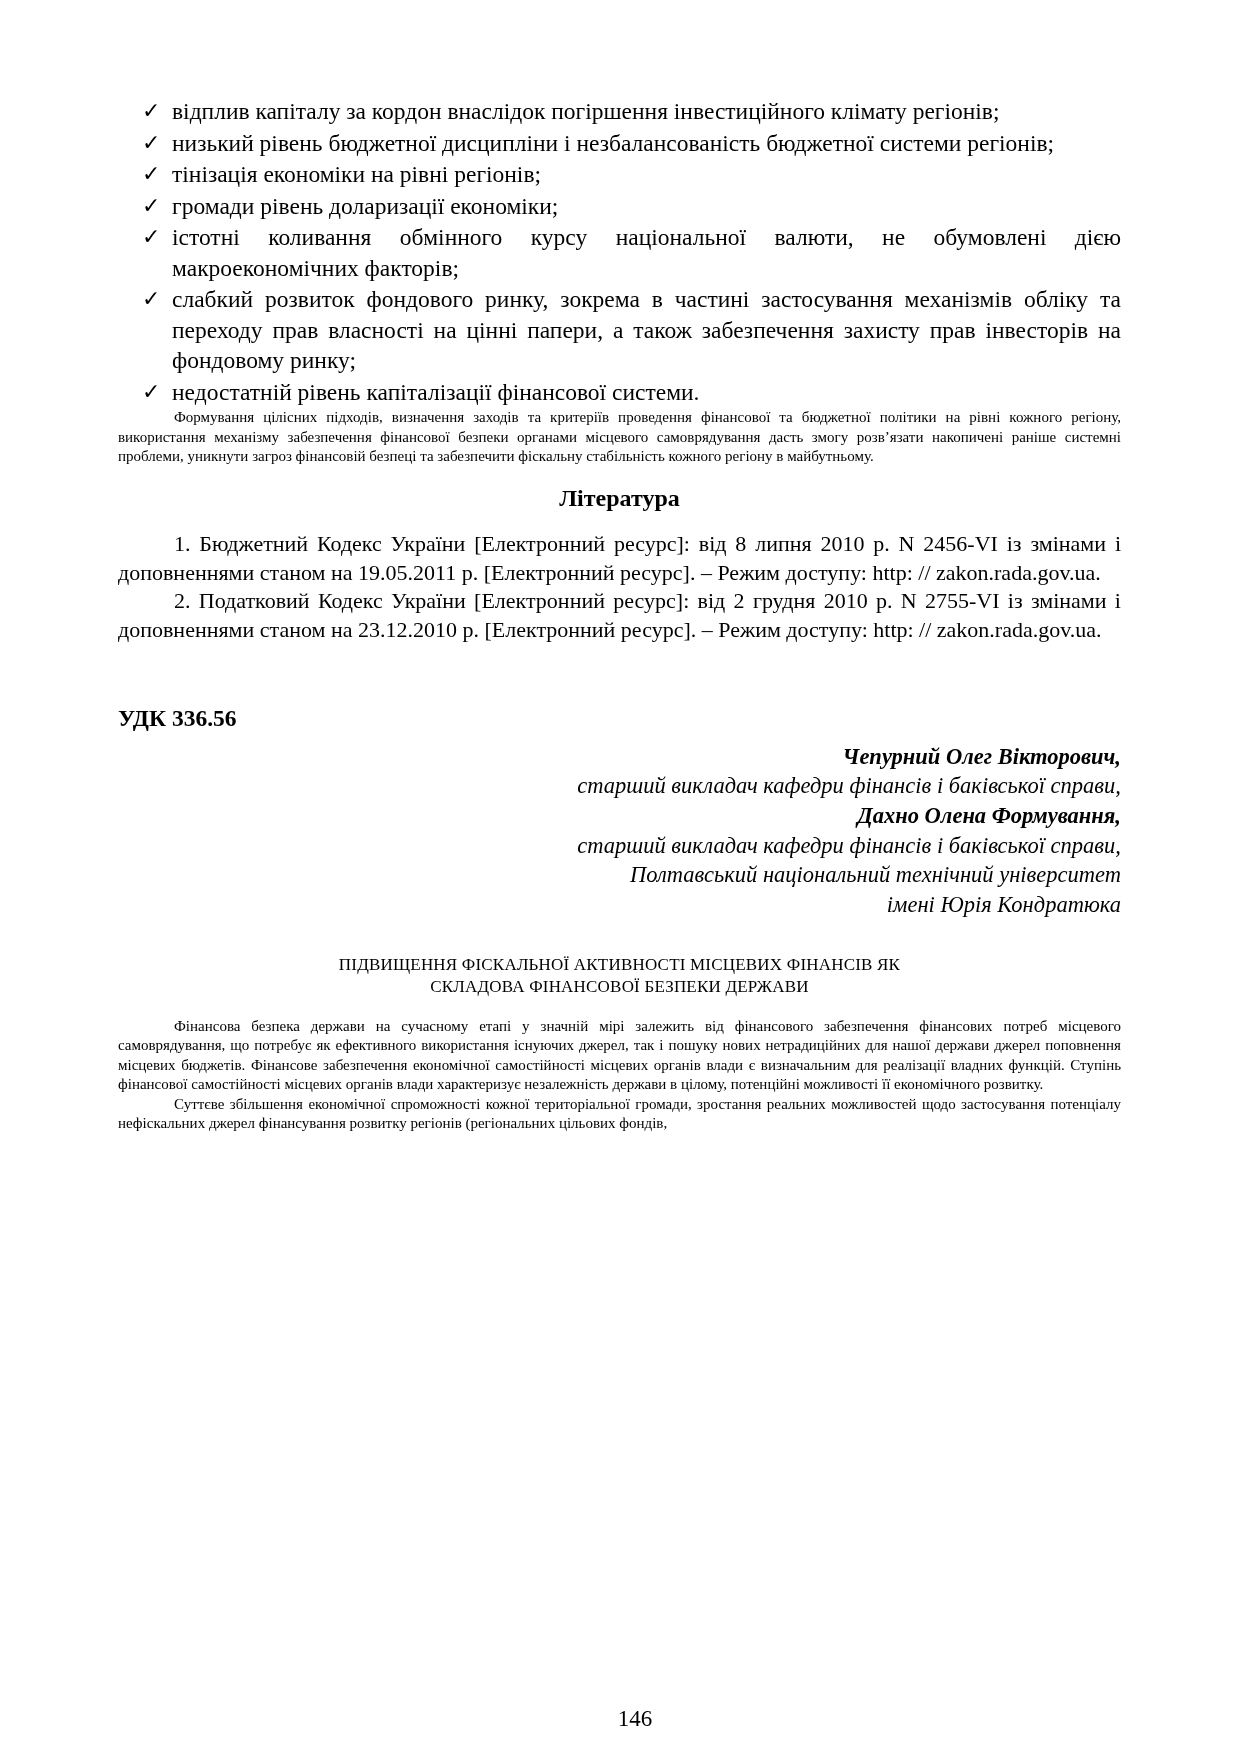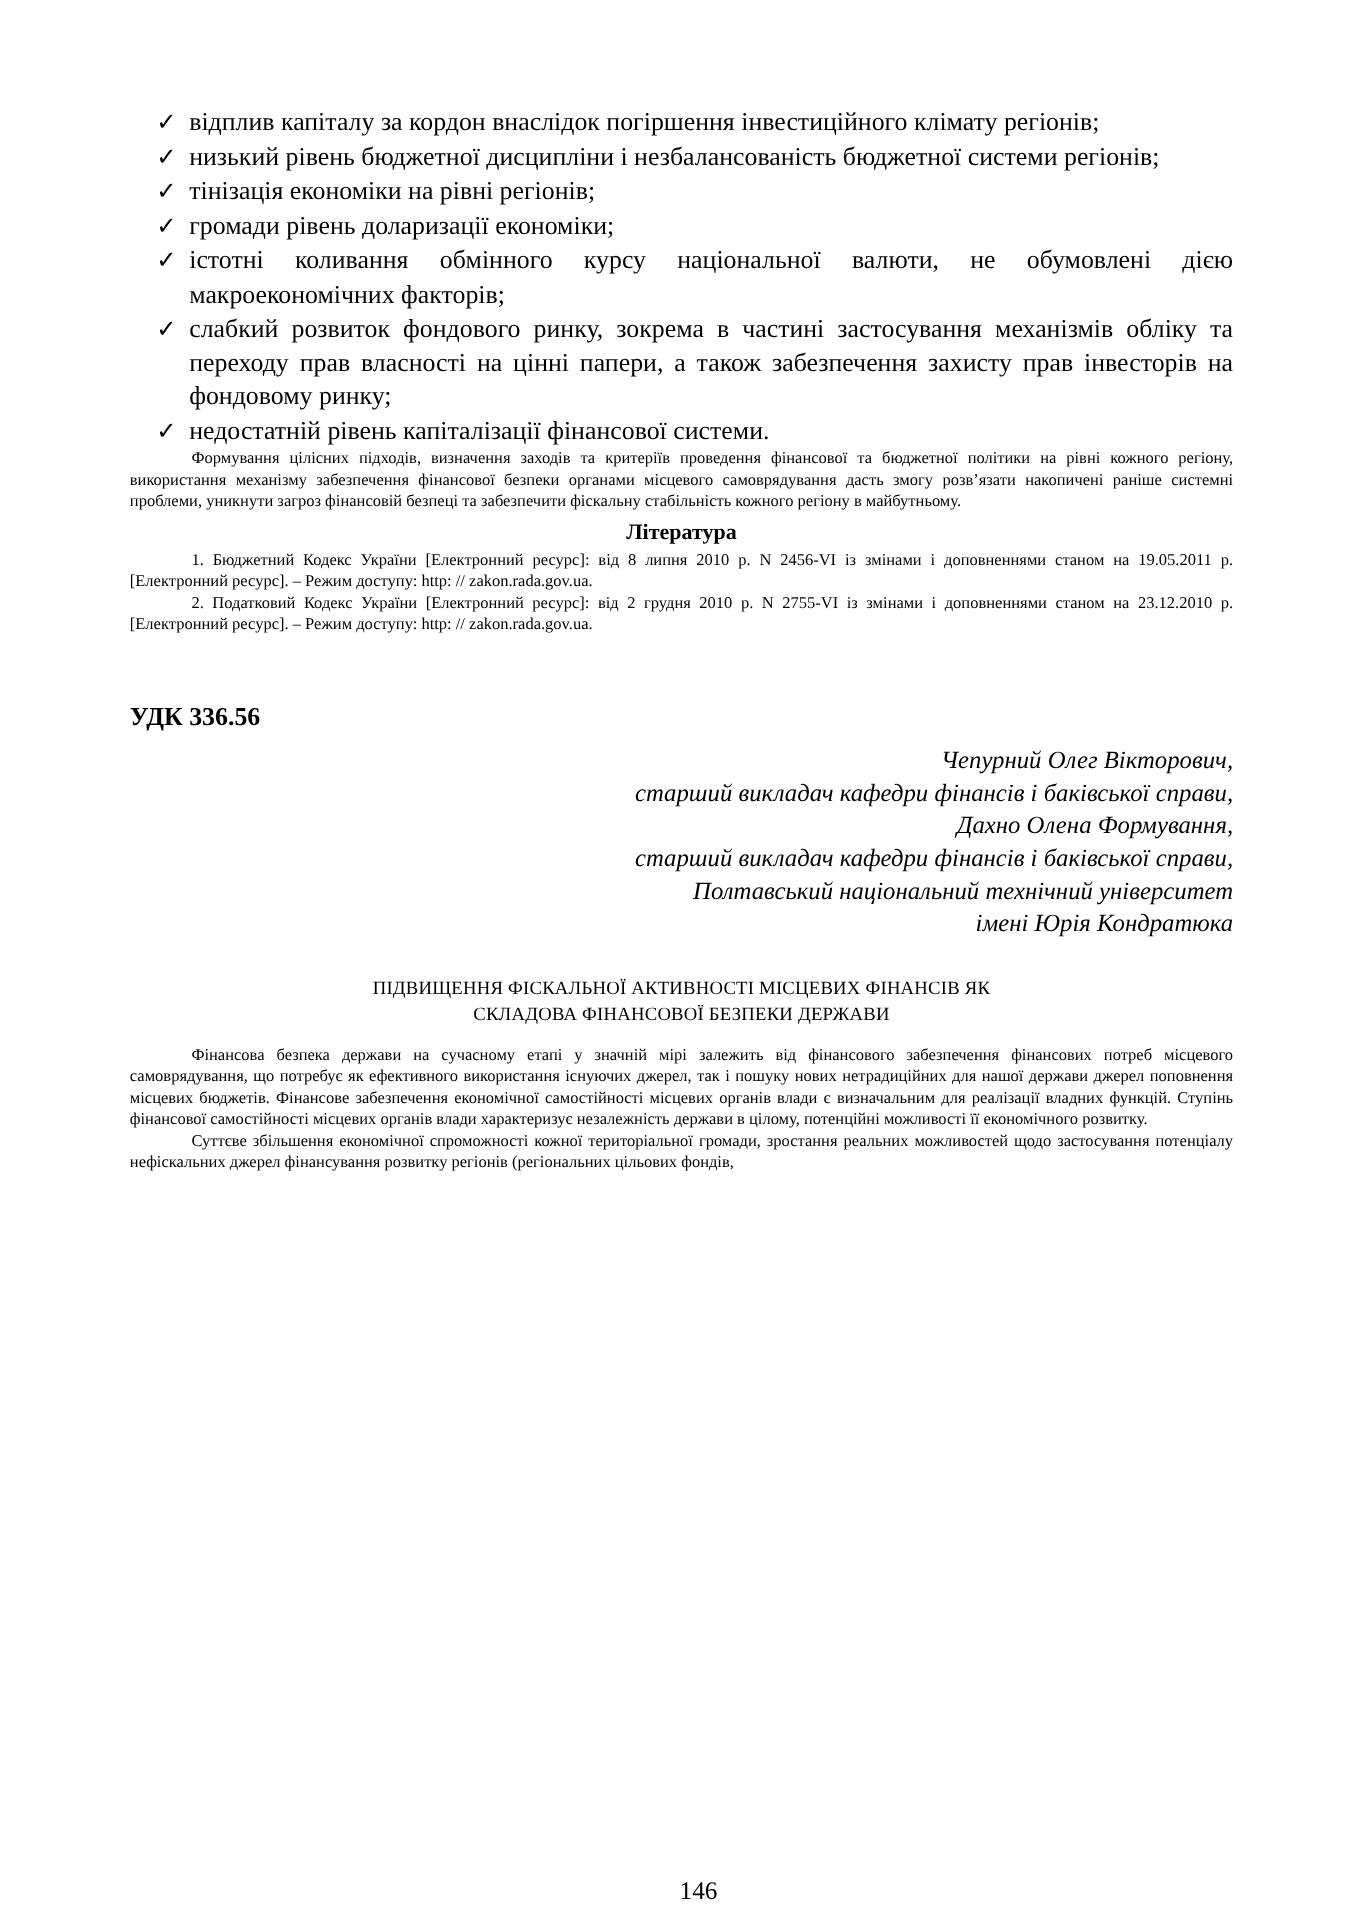--- a/index.html
+++ b/index.html
@@ -48,45 +48,45 @@
     text-justify: inter-word;
     margin: 0;
     text-indent: 56px;
   }
   p.para.tight {
     margin-top: 0;
   }
   .centered-head {
     text-align: center;
     font-weight: bold;
-    font-size: 20px;
+    font-size: 24px;
     line-height: 1.30;
-    margin: 4px;
+    margin: 16px;
   }
   .ref {
-    font-size: 15px;
+    font-size: 22px;
     line-height: 1.30;
     text-align: justify;
     margin: 0;
     text-indent: 56px;
   }
   .udk {
     font-weight: bold;
     font-size: 23.5px;
     margin: 0;
     text-align: left;
   }
   .authors {
     text-align: right;
     font-size: 22.5px;
     line-height: 1.32;
     font-style: italic;
   }
   .authors .name {
-    font-weight: normal;
+    font-weight: bold;
     font-style: italic;
   }
   .title {
     text-align: center;
     font-size: 17px;
     line-height: 1.32;
     margin: 0;
     letter-spacing: 0.2px;
   }
   .spacer-lg { height: 60px; }

